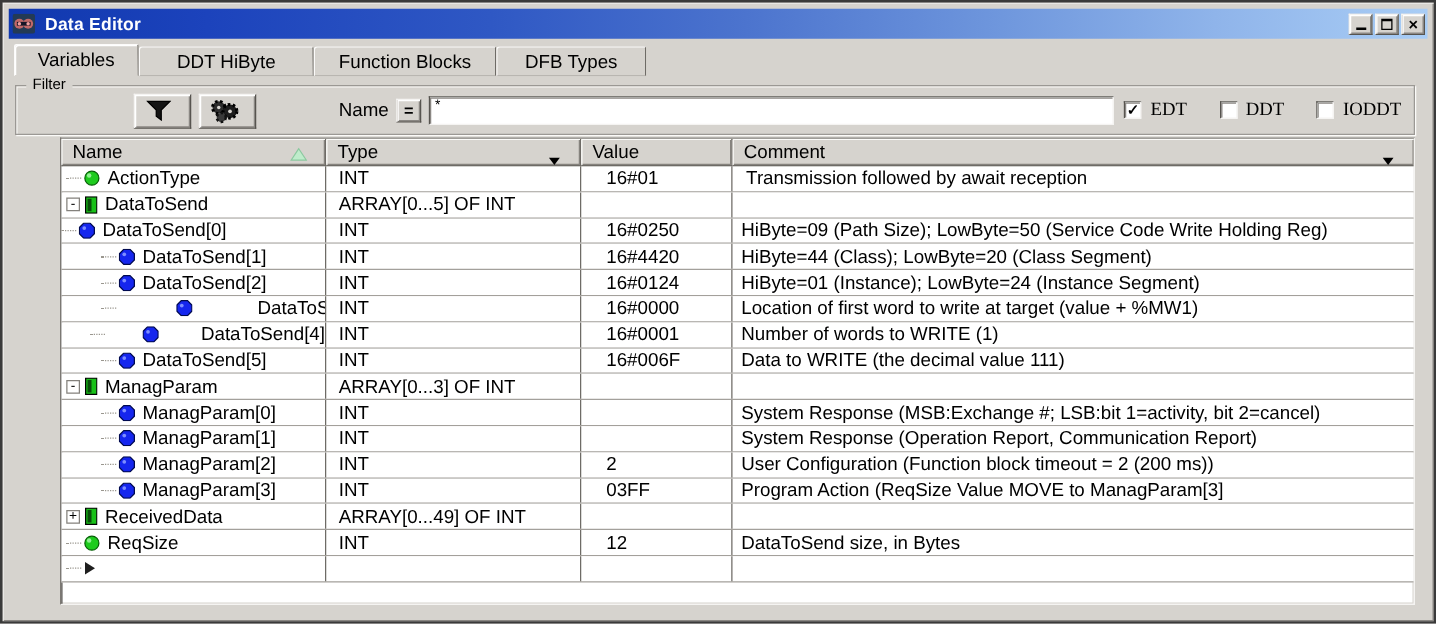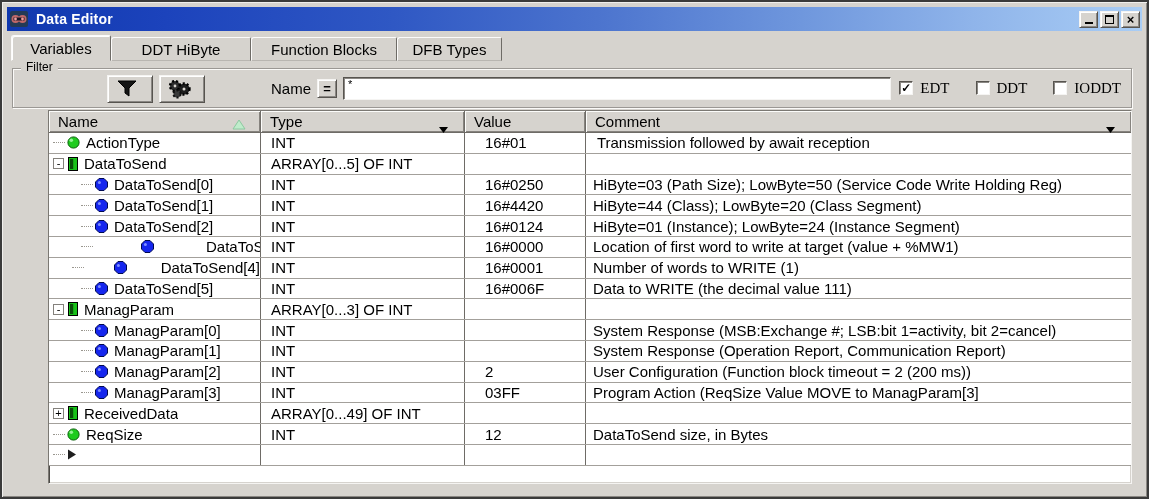--- a/index.html
+++ b/index.html
@@ -19,21 +19,21 @@
   .glyph-min{width:8px;height:2px;background:#000;margin-top:8px;}
   .glyph-max{width:9px;height:9px;border:1px solid #000;border-top:2px solid #000;}
   .glyph-close{font-size:13px;font-weight:bold;color:#000;line-height:1;}
 
   
   .tabstrip{position:absolute;left:9px;top:33px;height:26px;display:flex;align-items:flex-end;}
   .tab{height:24px;margin-top:2px;background:#d6d3ce;border:1px solid;border-color:#fcfbfa #6e6b66 #b9b6b1 #fcfbfa;
     border-top-left-radius:3px;border-top-right-radius:2px;display:flex;align-items:center;justify-content:center;
     font-size:15px;color:#000;cursor:default;}
   .tab.active{height:26px;margin-top:0;border-bottom-color:#d6d3ce;box-shadow:inset 1px 1px 0 #fff;}
-  .t0{width:100px;}.t1{width:140px;}.t2{width:146px;}.t3{width:105px;}
+  .t0{width:100px;}.t1{width:140px;}.t2{width:146px;}.t3{width:120px;}
 
   
   .groupbox{position:absolute;left:10px;top:66px;right:15px;height:40px;
     border:1px solid #9b9894;box-shadow:1px 1px 0 #fbfaf8, inset 1px 1px 0 #fbfaf8;}
   .grouplabel{position:absolute;left:8px;top:-9px;background:#d6d3ce;padding:0 5px;font-size:12px;color:#000;}
   .filter-row{position:absolute;left:0;top:0;right:0;bottom:0;display:flex;align-items:center;}
   .toolbtn{width:46px;height:28px;margin-top:1px;background:#d6d3ce;border:1px solid;border-color:#f5f4f2 #57544f #57544f #f5f4f2;
     box-shadow:inset 1px 1px 0 #fff, inset -1px -1px 0 #8a8783;display:flex;align-items:center;justify-content:center;cursor:default;}
   .btn-funnel{margin-left:94px;}
   .btn-gears{margin-left:6px;}
@@ -205,33 +205,33 @@
                 <rect x="2" y="2" width="3.2" height="10" fill="#0a4d0a"></rect>
               </svg>
             </div>
             <div class="vname">DataToSend</div>
           </div>
           <div class="cell c-type">ARRAY[0...5] OF INT</div>
           <div class="cell c-value"></div>
           <div class="cell c-comment"></div>
         </div>
         <div class="trow">
-          <div class="cell c-name" style="padding-left: 32px;">
+          <div class="cell c-name" style="">
             <div class="dash"></div>
             <div class="vicon">
               <svg width="13" height="13" viewBox="0 0 13 13">
                 <polygon points="4,0.5 9,0.5 12.5,4 12.5,9 9,12.5 4,12.5 0.5,9 0.5,4" fill="#1526ee" stroke="#000a50"></polygon>
                 <circle cx="4.4" cy="4.4" r="1.5" fill="#7e8eff"></circle>
               </svg>
             </div>
             <div class="vname">DataToSend[0]</div>
           </div>
           <div class="cell c-type">INT</div>
           <div class="cell c-value">16#0250</div>
-          <div class="cell c-comment">HiByte=03 (Path Size); LowByte=50 (Service Code Write Holding Reg)</div>
+          <div class="cell c-comment">HiByte=09 (Path Size); LowByte=50 (Service Code Write Holding Reg)</div>
         </div>
         <div class="trow">
           <div class="cell c-name" style="padding-left: 32px;">
             <div class="dash"></div>
             <div class="vicon">
               <svg width="13" height="13" viewBox="0 0 13 13">
                 <polygon points="4,0.5 9,0.5 12.5,4 12.5,9 9,12.5 4,12.5 0.5,9 0.5,4" fill="#1526ee" stroke="#000a50"></polygon>
                 <circle cx="4.4" cy="4.4" r="1.5" fill="#7e8eff"></circle>
               </svg>
             </div>

